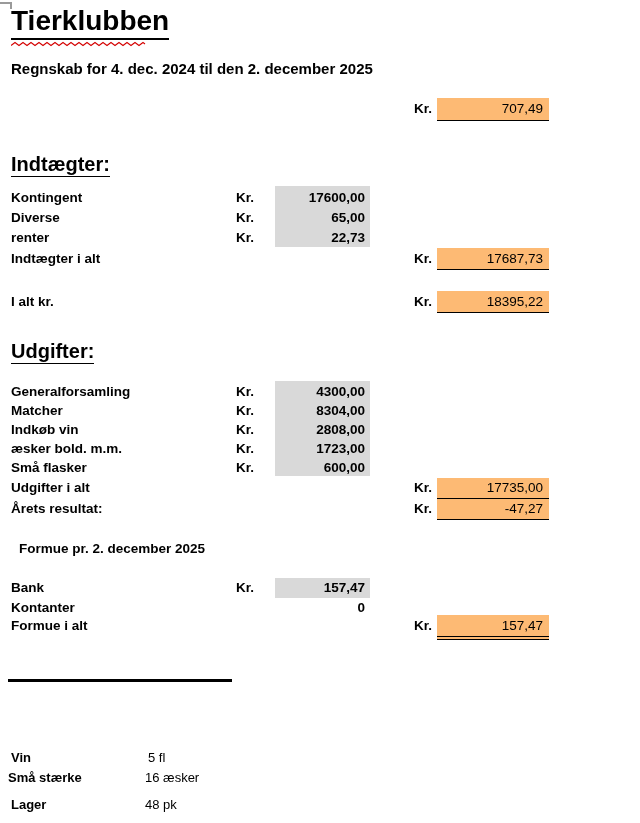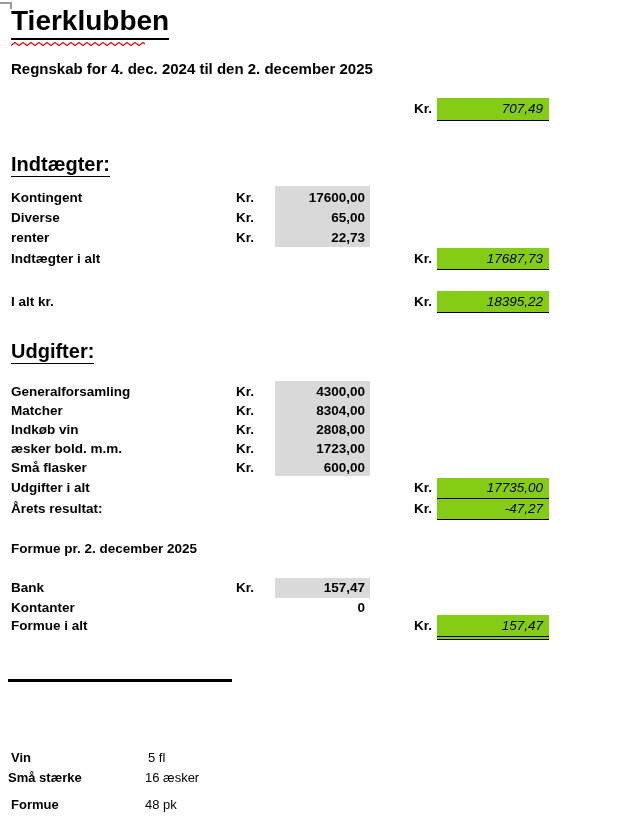--- a/index.html
+++ b/index.html
@@ -32,30 +32,30 @@
     position:absolute;top:59px;left:11px;
     font-size:15px;font-weight:700;line-height:20px;white-space:nowrap;
   }
 
   
   .sec-head{position:absolute;left:11px;font-size:20px;font-weight:700;line-height:24px;white-space:nowrap;}
   .sec-head span{border-bottom:1px solid #000;padding-bottom:1px;}
   #income-heading{top:141px;margin-top:11px;}
   #expenses-heading{top:339px;}
   .plain-head{position:absolute;left:11px;font-size:13.5px;font-weight:700;line-height:16px;white-space:nowrap;}
-  #closing-heading{top:541px;}
+  #closing-heading{top:541px;margin-left:8px;}
 
   
   .frow{position:absolute;left:0;width:640px;font-size:13.5px;}
   .lbl{position:absolute;left:11px;font-weight:700;white-space:nowrap;}
   .kr1{position:absolute;left:236px;font-weight:700;}
   .val1{position:absolute;left:275px;width:95px;text-align:right;padding-right:5px;box-sizing:border-box;font-weight:700;}
   .kr2{position:absolute;left:414px;font-weight:700;}
   .val2{position:absolute;left:437px;width:112px;text-align:right;padding-right:6px;box-sizing:border-box;font-weight:400;}
-  .shaded{background:#84cc16;font-style:italic;}
+  .shaded{background:#fdba74;}
   .ul{border-bottom:1px solid #000;}
   .dul{border-bottom:4px double #000;}
 
   
   .shade-block{position:absolute;left:275px;width:95px;background:#d9d9d9;}
   #income-shade{top:186px;height:61px;}
   #expense-shade{top:381px;height:95px;}
   #bank-shade{top:578px;height:20px;}
 
   
@@ -208,17 +208,17 @@
 
   <div class="lrow val-shift" id="row-inv-0">
     <span class="llbl">Vin</span>
     <span class="lval">5 fl</span>
   </div>
   <div class="lrow indent-left" id="row-inv-1">
     <span class="llbl">Små stærke</span>
     <span class="lval">16 æsker</span>
   </div>
   <div class="lrow" id="row-inv-2">
-    <span class="llbl">Formue</span>
+    <span class="llbl">Lager</span>
     <span class="lval">48 pk</span>
   </div>
 
 </div>
 
 </body></html>

